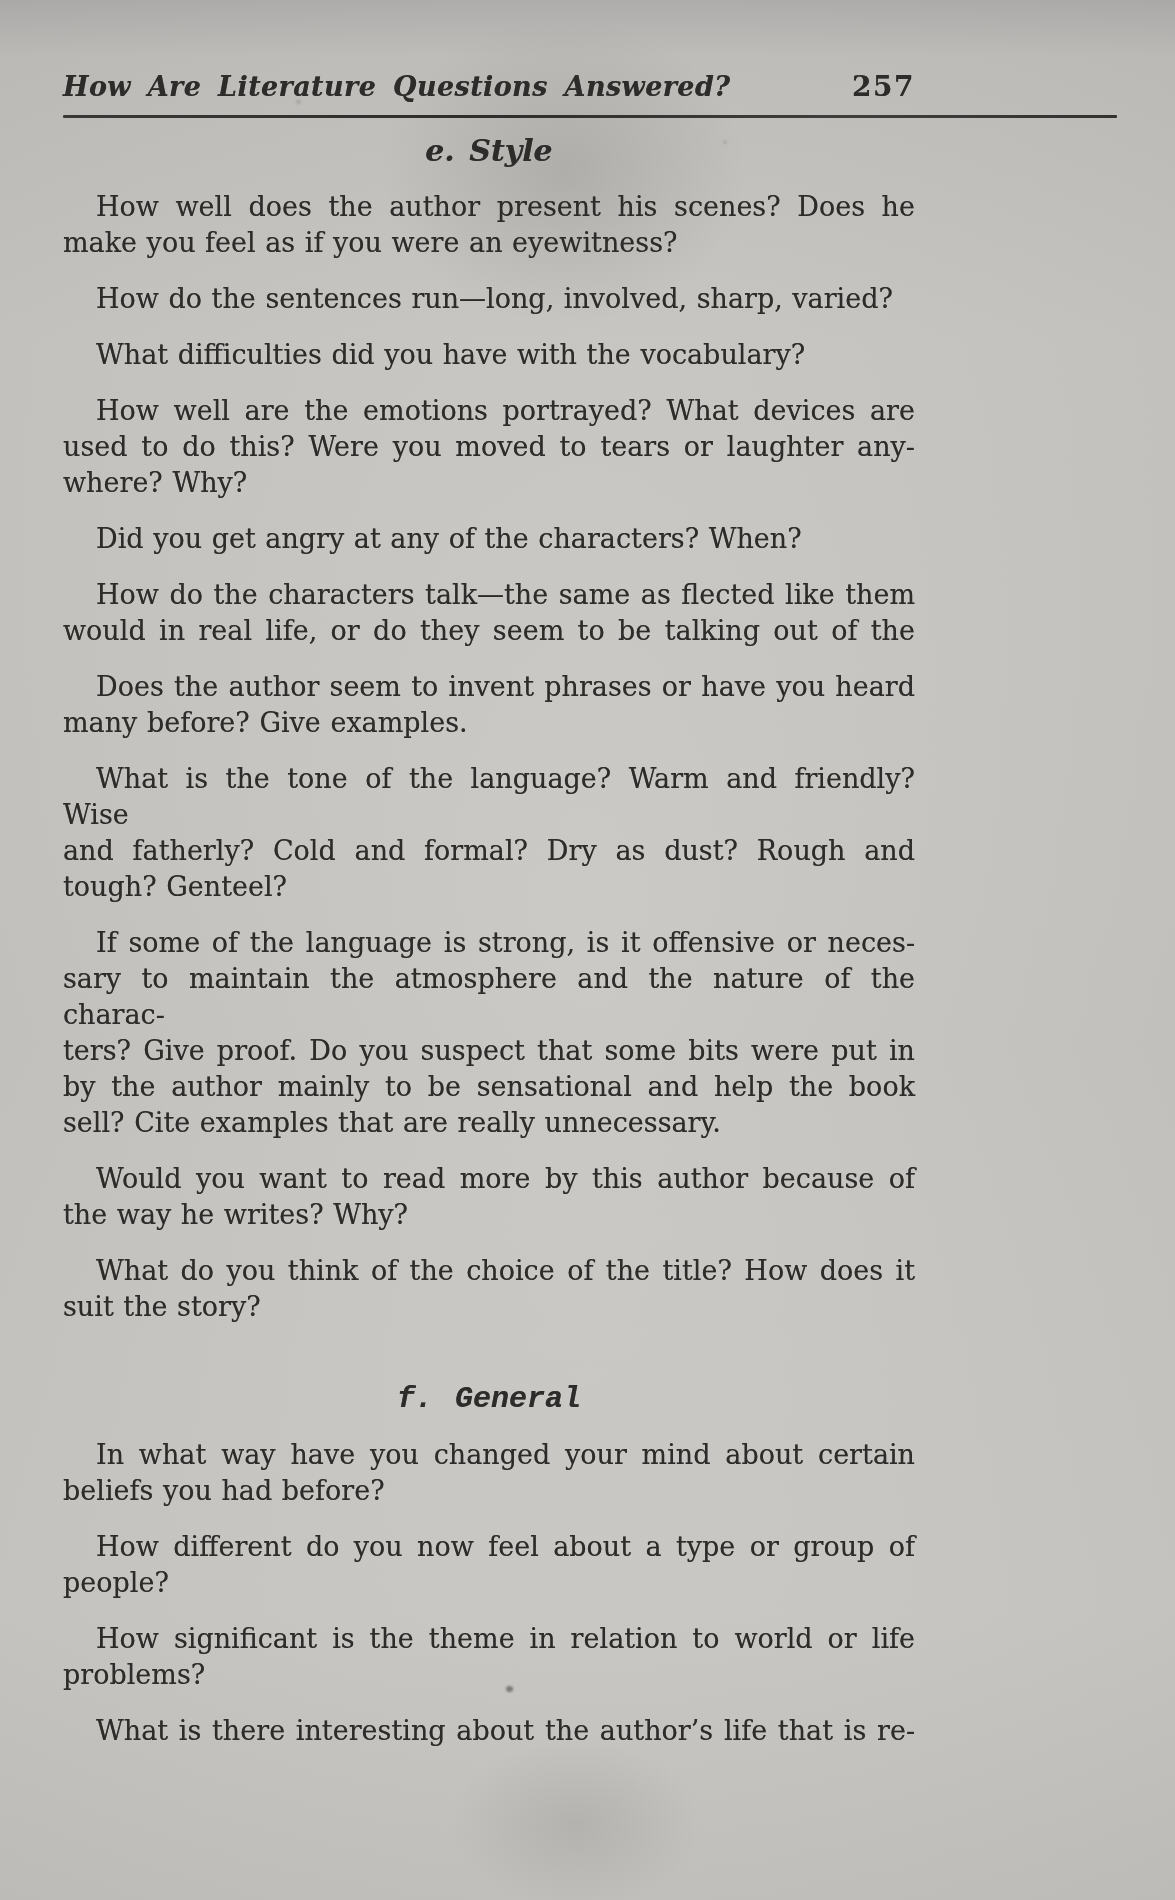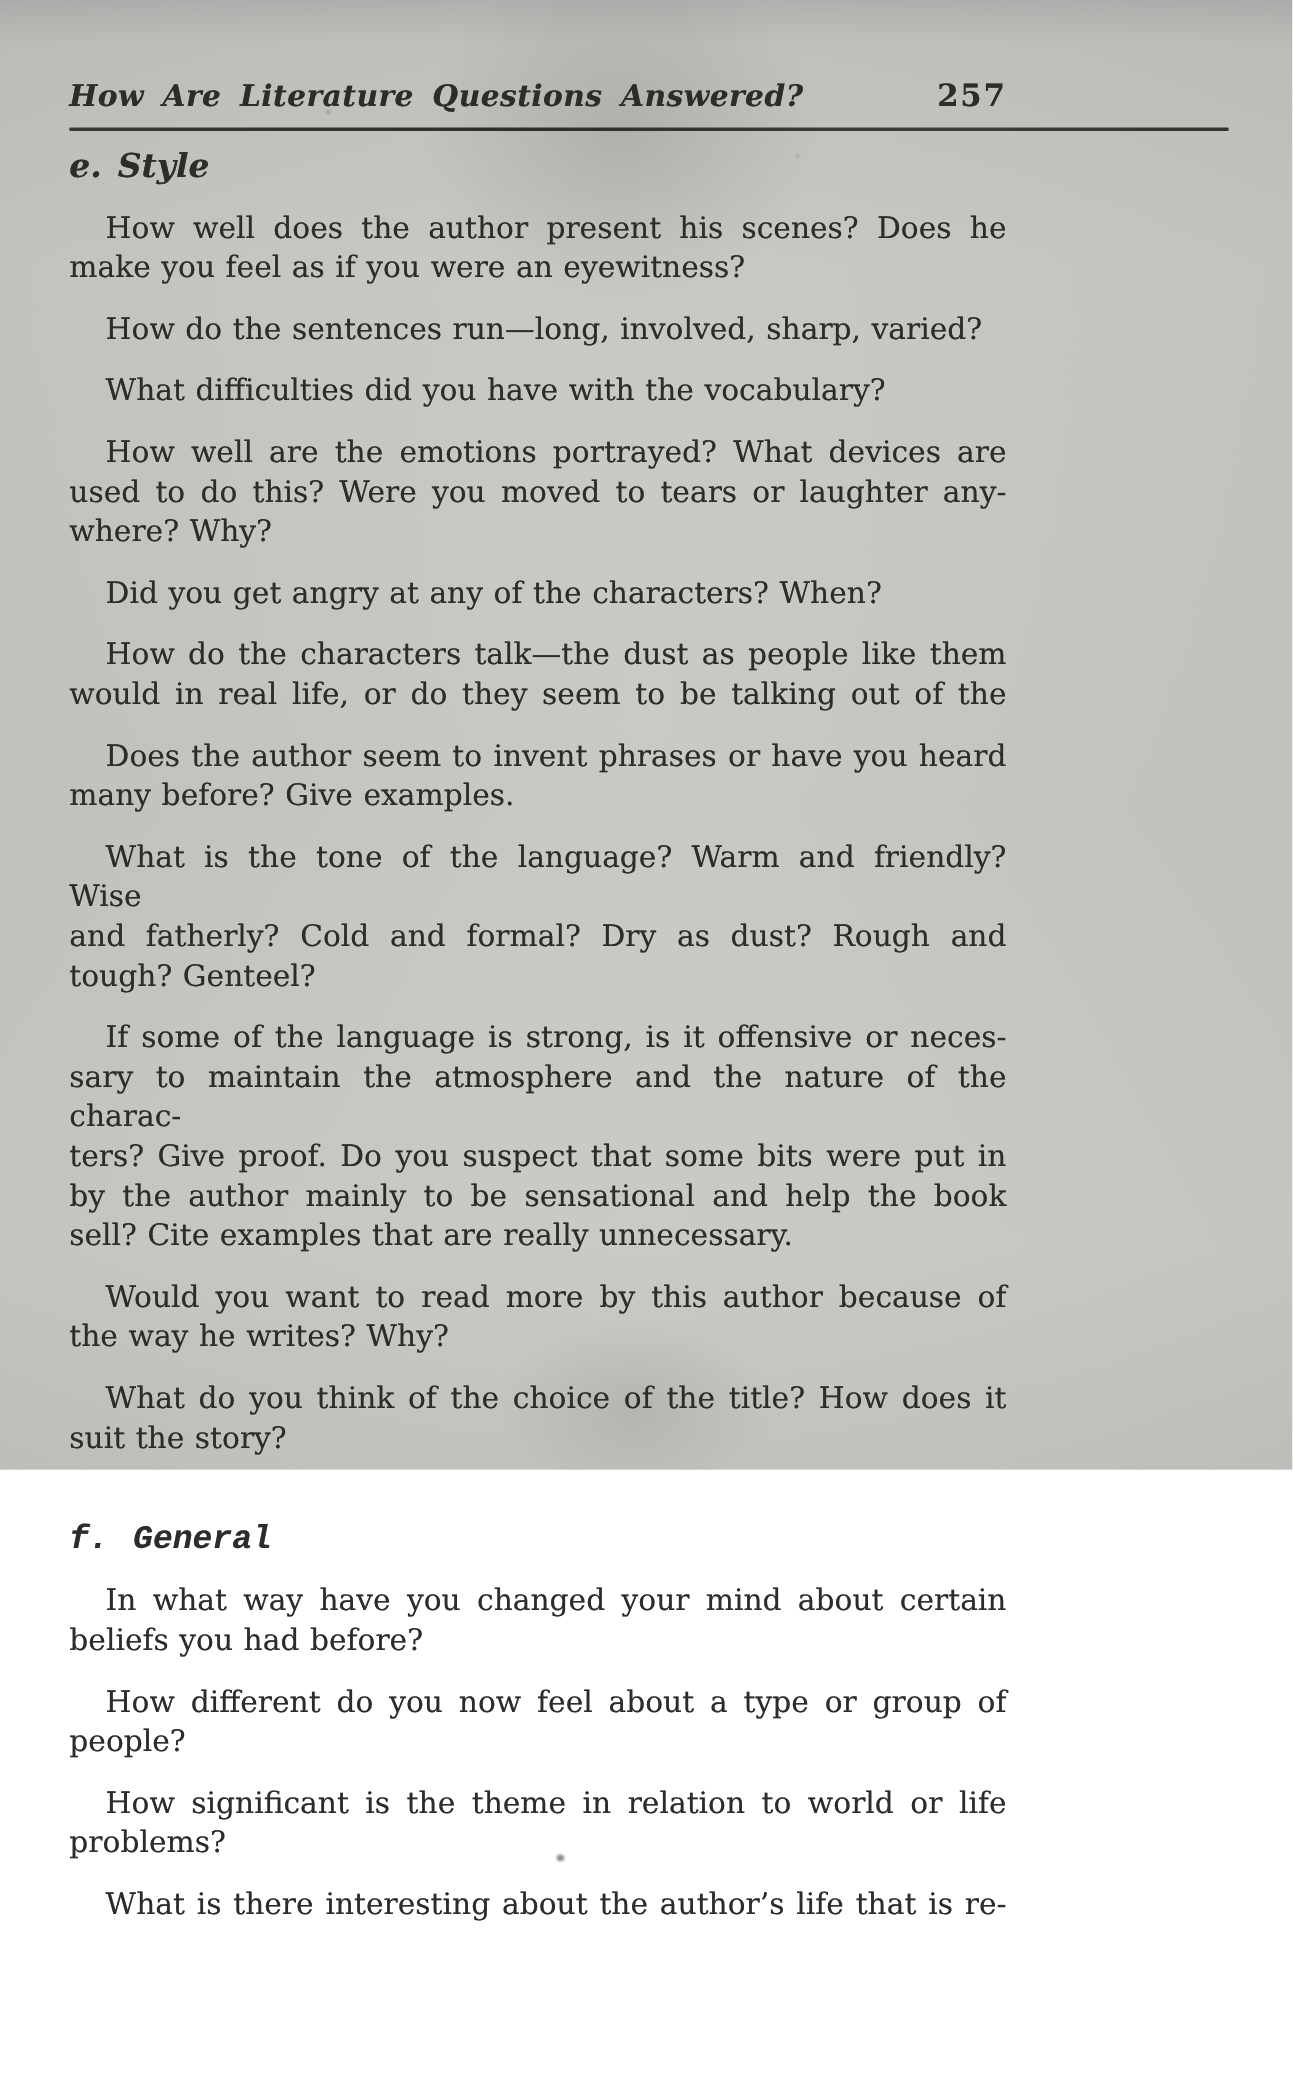--- a/index.html
+++ b/index.html
@@ -3,21 +3,21 @@
 <meta charset="utf-8">
 <style>
   html, body { margin: 0; padding: 0; }
   body {
     width: 1175px; height: 1900px;
     font-family: "DejaVu Serif", "Liberation Serif", serif;
     overflow: hidden;
   }
   .page {
     position: relative;
-    width: 1175px; height: 1336px;
+    width: 1175px; height: 1900px;
     background:
       radial-gradient(ellipse 260px 220px at 48% 9%, rgba(75,75,72,0.16), transparent 70%),
       radial-gradient(ellipse 180px 120px at 49% 96%, rgba(90,90,88,0.14), transparent 70%),
       radial-gradient(ellipse 900px 1400px at 50% 50%, rgba(255,255,255,0.05), rgba(0,0,0,0.05) 95%),
       linear-gradient(180deg, #b3b2b0 0%, #c4c3c0 3%, #cac9c6 18%, #c7c6c3 55%, #cccbc8 85%, #c6c5c2 100%);
     color: #2e2c2a;
   }
   .content {
     position: absolute;
     left: 63px; top: 70px;
@@ -44,21 +44,21 @@
     text-shadow: 0 0 0.5px rgba(46,44,42,0.6);
   }
   .header-rule {
     width: 1054px;
     height: 3px;
     background: linear-gradient(90deg, #3a3836 0%, #2f2d2b 40%, #403e3c 75%, #343230 100%);
     margin-top: 11px;
     border-radius: 1px;
   }
   .section-heading {
-    text-align: left;
+    text-align: center;
     font-weight: bold;
     font-style: italic;
     font-size: 30px;
     line-height: 36px;
     margin-top: 15px;
     word-spacing: 4px;
     text-shadow: 0 0 0.6px rgba(46,44,42,0.6);
   }
   .section-heading.general { margin-top: 56px; font-family: Liberation Mono, monospace; }
   .paragraphs { margin-top: 14px; }
@@ -116,21 +116,21 @@
         </div>
       <div class="para">
           <div class="line first">How well are the emotions portrayed? What devices are</div>
           <div class="line">used to do this? Were you moved to tears or laughter any-</div>
           <div class="line last">where? Why?</div>
         </div>
       <div class="para">
           <div class="line first last">Did you get angry at any of the characters? When?</div>
         </div>
       <div class="para">
-          <div class="line first">How do the characters talk—the dust as people like them</div>
+          <div class="line first">How do the characters talk—the same as flected like them</div>
           <div class="line">would in real life, or do they seem to be talking out of the</div>
         </div>
       <div class="para">
           <div class="line first">Does the author seem to invent phrases or have you heard</div>
           <div class="line last">many before? Give examples.</div>
         </div>
       <div class="para">
           <div class="line first">What is the tone of the language? Warm and friendly? Wise</div>
           <div class="line">and fatherly? Cold and formal? Dry as dust? Rough and</div>
           <div class="line last">tough? Genteel?</div>

